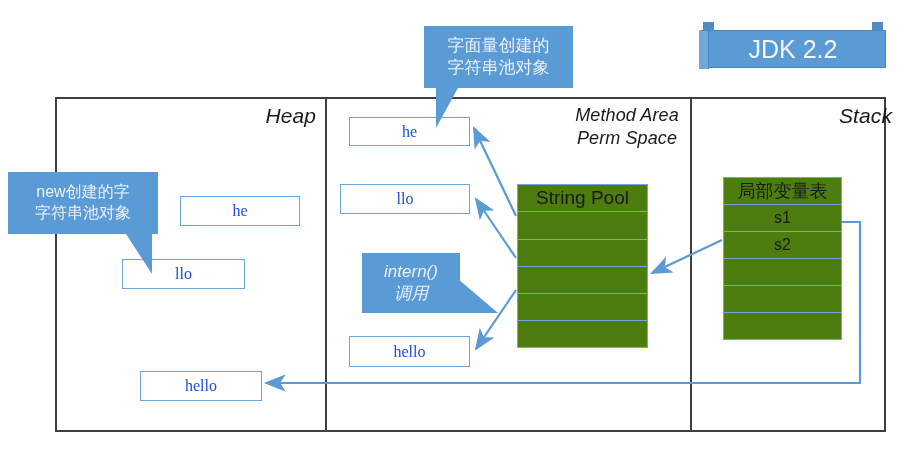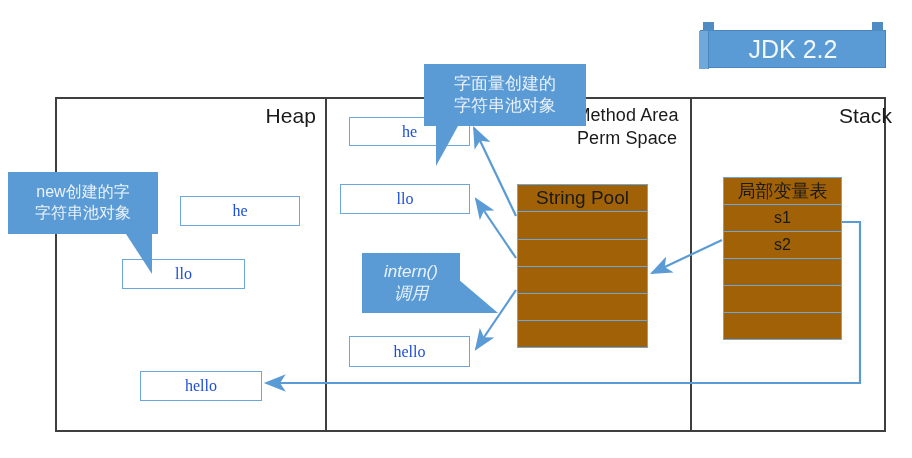--- a/index.html
+++ b/index.html
@@ -37,20 +37,21 @@
   #divider-2 { left: 690px; }
 
   .region-title {
     position: absolute;
     font-size: 21px;
     color: #1a1a1a;
     line-height: 1.12;
     white-space: pre-line;
     text-align: right;
     letter-spacing: 0.1px;
+    font-style: italic;
   }
   #title-heap  { right: 596px; top: 104px; }
   #title-stack { right: 20px;  top: 104px; }
   #title-method {
     left: 566px; top: 104px; width: 122px;
     text-align: center; font-size: 18px; line-height: 1.28;
   }
 
   
   .vbox {
@@ -64,21 +65,21 @@
     font-size: 16px;
     color: #1d4ed8;
     z-index: 4;
     font-family: Liberation Serif, serif;
   }
 
   
   .vtable {
     position: absolute;
     border: 1.6px solid #6ba6dc;
-    background: #a16207;
+    background: #4d7c0f;
     box-sizing: border-box;
     z-index: 4;
   }
   .vtable .row {
     border-bottom: 1.6px solid #6ba6dc;
     box-sizing: border-box;
     display: flex;
     align-items: center;
     justify-content: center;
     font-size: 16px;
@@ -106,21 +107,21 @@
     text-align: center;
     font-size: 16px;
     line-height: 1.3;
     white-space: pre-line;
     z-index: 8;
   }
   .callout .tail {
     position: absolute;
     width: 0; height: 0;
   }
-  #callout-literal { left: 424px; top: 26px; width: 162px; height: 62px; font-size: 17px; margin-top: 38px; }
+  #callout-literal { left: 424px; top: 26px; width: 149px; height: 62px; font-size: 17px; }
   #callout-literal .tail {
     left: 12px; bottom: -40px;
     border-left: 22px solid #5b9bd5;
     border-bottom: 40px solid transparent;
   }
   #callout-new { left: 8px; top: 172px; width: 150px; height: 62px; font-size: 16px; }
   #callout-new .tail {
     right: 6px; bottom: -40px;
     border-right: 26px solid #5b9bd5;
     border-bottom: 40px solid transparent;

